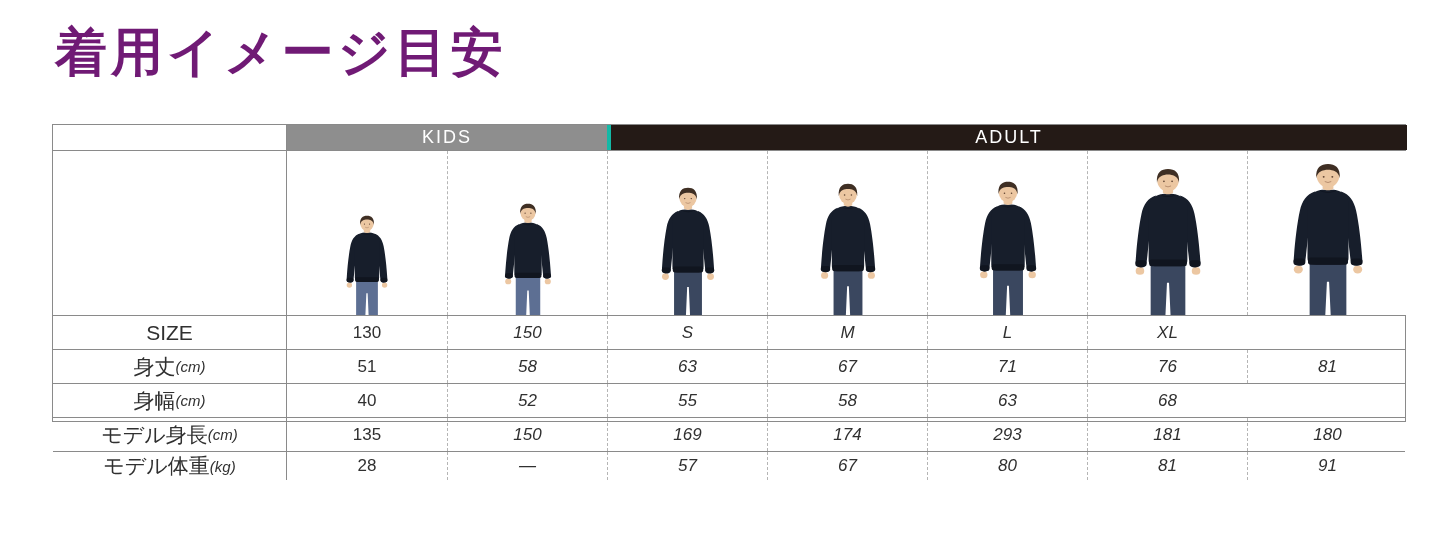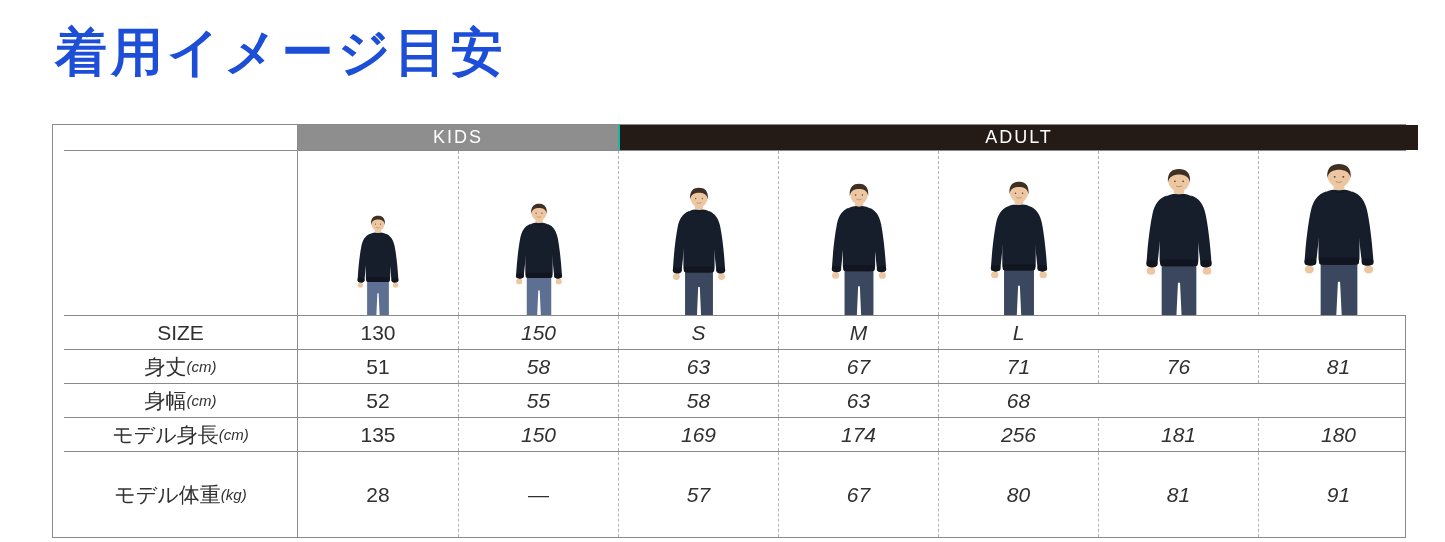--- a/index.html
+++ b/index.html
@@ -2,47 +2,47 @@
 <html style="--kids-header-bg: #8e8e8e; --adult-header-bg: #241a16; --header-text: #ffffff; --table-border: #8a8a8a; --divider-dashed: #b5b5b5; --cell-text: #303030; --sweatshirt: #171e2b; --trim: #10151f; --skin: #ecc7a2; --hair: #3f2f24; --jeans-kids: #5d6f93; --jeans-adult: #3a475f;"><head>
 <meta charset="utf-8">
 <style>
   html,body{margin:0;padding:0;background:#fff;}
   .canvas{
     position:relative;width:1445px;height:542px;background:#ffffff;overflow:hidden;
     font-family:"Liberation Sans","DejaVu Sans",sans-serif;
   }
   .page-title{
     position:absolute;left:55px;top:24px;margin:0;
-    font-size:52px;font-weight:900;letter-spacing:4px;color:#1d4ed8;line-height:1.1;
+    font-size:52px;font-weight:900;letter-spacing:4px;color:#701a75;line-height:1.1;
   }
   
   .size-table{
-    position:absolute;left:52px;top:124px;width:1354px;height:414px;
+    position:absolute;left:52px;top:124px;width:1354px;height:298px;
     box-sizing:border-box;border:1px solid var(--table-border,#8a8a8a);
-    display:flex;flex-direction:column;background:#fff;padding-left:11px;
+    display:flex;flex-direction:column;background:#fff;
   }
   .t-row{display:flex;box-sizing:border-box;border-bottom:1px solid var(--table-border,#8a8a8a);}
   .t-row:last-child{border-bottom:none;}
   .t-row.header-row{flex:0 0 26px;}
   .t-row.photo-row{flex:0 0 165px;}
   .t-row.data-row{flex:0 0 34px;}
   .t-row.data-row:last-child{flex:1 1 auto;}
   .cell{box-sizing:border-box;display:flex;align-items:center;justify-content:center;}
   .label-col{width:234px;flex:0 0 234px;border-right:1px solid var(--table-border,#8a8a8a);}
   .data-col{width:160px;flex:0 0 160px;}
   .value-cell + .value-cell,
   .photo-cell + .photo-cell{border-left:1px dashed var(--divider-dashed,#b5b5b5);font-style:italic;}
   .group-cell{
     color:var(--header-text,#fff);font-size:18px;letter-spacing:2px;font-weight:400;
   }
   .group-kids{flex:0 0 320px;background:var(--kids-header-bg,#8e8e8e);}
-  .group-adult{flex:0 0 800px;background:var(--adult-header-bg,#241a16);border-left:2px solid #14b8a6;}
+  .group-adult{flex:0 0 800px;background:var(--adult-header-bg,#241a16);border-left:4px solid #14b8a6;}
   .row-label{font-size:21px;color:var(--cell-text,#303030);}
   .row-label .unit{font-size:15px;font-style:italic;}
-  .value-cell{font-size:21px;color:var(--cell-text,#303030);text-align:right;}
+  .value-cell{font-size:17px;color:var(--cell-text,#303030);text-align:right;}
   .photo-cell{position:relative;overflow:hidden;background:#fff;}
   .model{position:absolute;bottom:0;left:50%;transform:translateX(-50%);display:block;}
   .model.kid{--jeans:var(--jeans-kids,#5d6f93);}
   .model.adult{--jeans:var(--jeans-adult,#3a475f);}
   .defs-holder{position:absolute;width:0;height:0;overflow:hidden;}
 </style>
 </head>
 <body>
 
 <svg class="defs-holder" aria-hidden="true">
@@ -132,20 +132,21 @@
     <div class="t-row data-row">
       <div class="cell label-col row-label">
         <span>SIZE</span>
           <span class="unit"></span>
       </div>
       <div class="cell data-col value-cell">130</div>
       <div class="cell data-col value-cell">150</div>
       <div class="cell data-col value-cell">S</div>
       <div class="cell data-col value-cell">M</div>
       <div class="cell data-col value-cell">L</div>
+      <div class="cell data-col value-cell">XL</div>
     </div>
 
     <div class="t-row data-row">
       <div class="cell label-col row-label">
         <span>身丈</span>
           <span class="unit">(cm)</span>
       </div>
       <div class="cell data-col value-cell">51</div>
       <div class="cell data-col value-cell">58</div>
       <div class="cell data-col value-cell">63</div>
@@ -153,37 +154,38 @@
       <div class="cell data-col value-cell">71</div>
       <div class="cell data-col value-cell">76</div>
       <div class="cell data-col value-cell">81</div>
     </div>
 
     <div class="t-row data-row">
       <div class="cell label-col row-label">
         <span>身幅</span>
           <span class="unit">(cm)</span>
       </div>
+      <div class="cell data-col value-cell">40</div>
       <div class="cell data-col value-cell">52</div>
       <div class="cell data-col value-cell">55</div>
       <div class="cell data-col value-cell">58</div>
       <div class="cell data-col value-cell">63</div>
       <div class="cell data-col value-cell">68</div>
     </div>
 
     <div class="t-row data-row">
       <div class="cell label-col row-label">
         <span>モデル身長</span>
           <span class="unit">(cm)</span>
       </div>
       <div class="cell data-col value-cell">135</div>
       <div class="cell data-col value-cell">150</div>
       <div class="cell data-col value-cell">169</div>
       <div class="cell data-col value-cell">174</div>
-      <div class="cell data-col value-cell">256</div>
+      <div class="cell data-col value-cell">293</div>
       <div class="cell data-col value-cell">181</div>
       <div class="cell data-col value-cell">180</div>
     </div>
 
     <div class="t-row data-row">
       <div class="cell label-col row-label">
         <span>モデル体重</span>
           <span class="unit">(kg)</span>
       </div>
       <div class="cell data-col value-cell">28</div>

